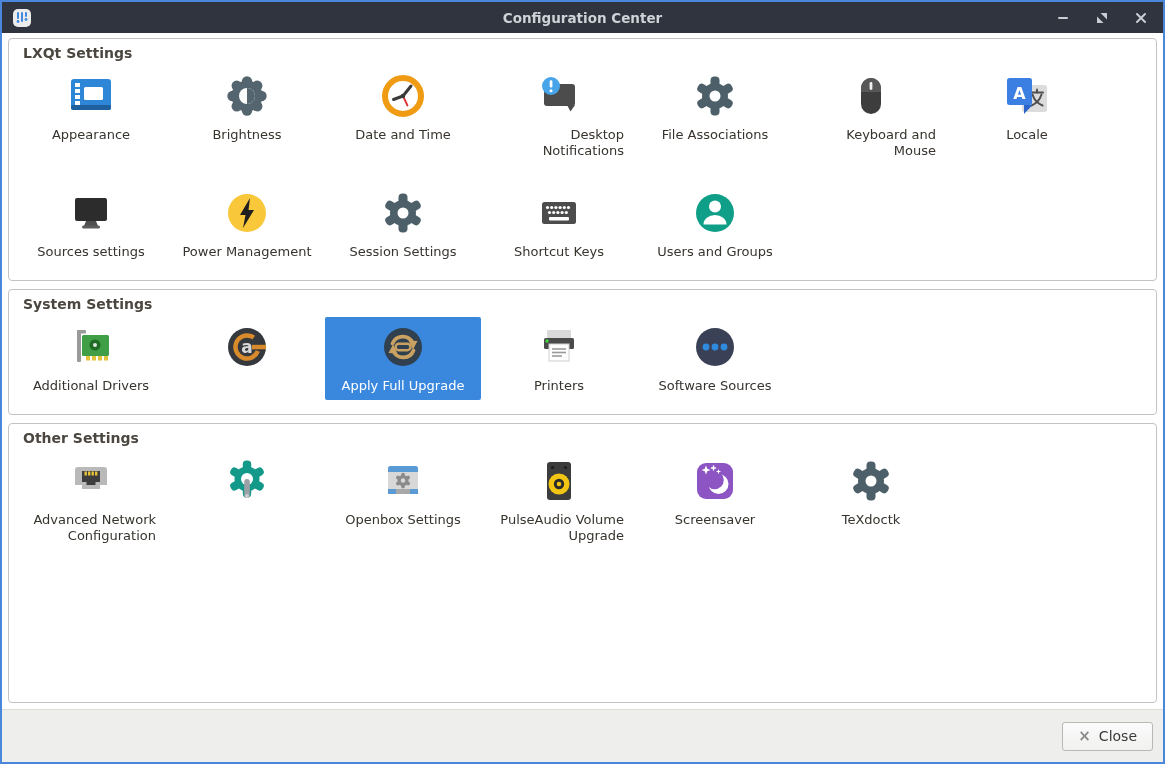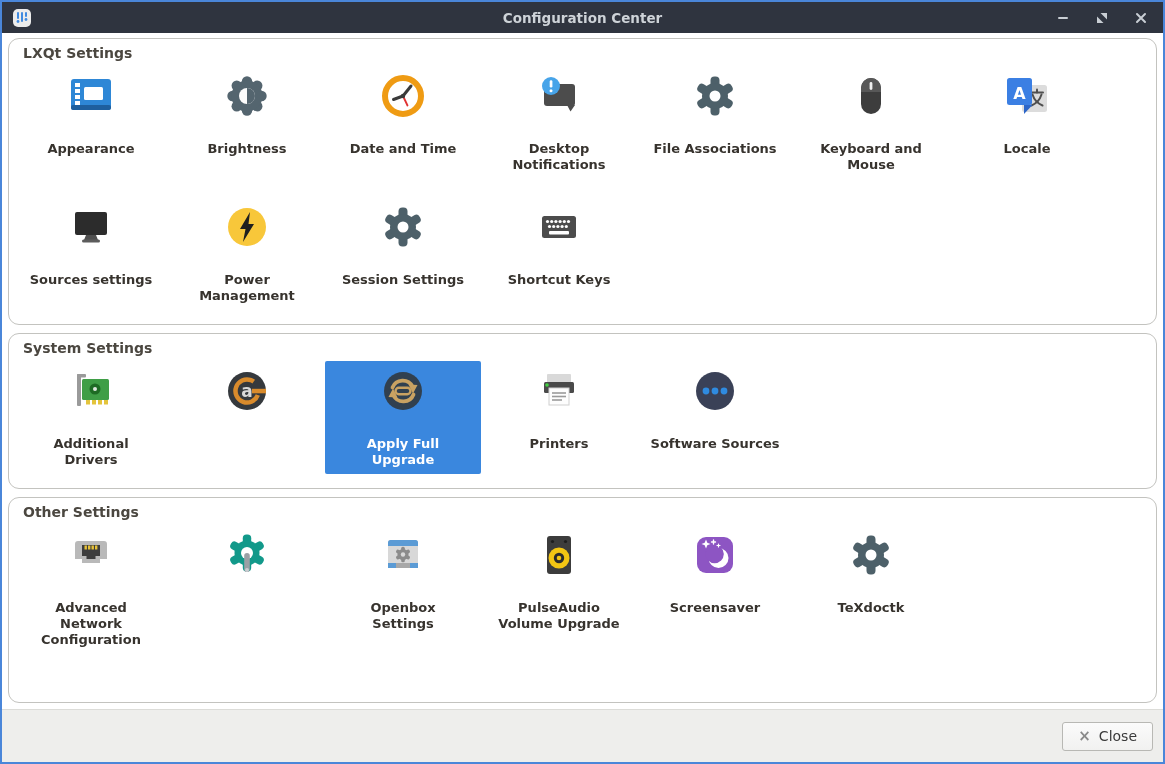--- a/index.html
+++ b/index.html
@@ -17,32 +17,32 @@
   }
   .app-icon{ display:inline-flex; width:20px; height:20px; }
   .title{
     position:absolute; left:0; right:0; text-align:center;
     color:#ced3d8; font-weight:bold; font-size:13.5px; pointer-events:none;
   }
   .controls{ margin-left:auto; display:flex; gap:27px; align-items:center; padding-right:6px; z-index:2;}
   .ctl{ display:inline-flex; width:12px; height:12px; cursor:default; }
   
   .content{ flex:1 1 auto; background:#fff; padding:5px 6px 6px; display:flex; flex-direction:column; gap:8px; overflow:hidden; }
-  .section{ border:1px solid #c3c3bf; border-radius:11px; padding:4px 4px 14px; background:#fff; }
+  .section{ border:1px solid #c3c3bf; border-radius:4px; padding:4px 4px 14px; background:#fff; }
   .section:last-child{ flex:1 1 auto; }
   .section-title{ font-weight:bold; font-size:14px; color:#4b4740; margin:2px 0 5px 10px; }
   .grid{ display:flex; flex-wrap:wrap; align-items:flex-start; row-gap:18px; }
   .item{
     width:156px; display:flex; flex-direction:column; align-items:center;
     padding:6px 2px; border-radius:2px; cursor:default;
   }
   .item .icon{ width:48px; height:48px; flex:0 0 48px; }
   .item .label{
-    margin-top:21px; font-size:13px; line-height:16px; text-align:center;
-    color:#37332e; max-width:130px; word-wrap:break-word;font-weight:bold;
+    margin-top:7px; font-size:13px; line-height:16px; text-align:right;
+    color:#37332e; max-width:130px; word-wrap:break-word;
   }
   .item.selected{ background:var(--accent,#3a87de); }
   .item.selected .label{ color:#fff; }
   
   .footer{
     height:53px; flex:0 0 53px; background:#eeeeec; border-top:1px solid #dcdcd8;
     display:flex; align-items:center; justify-content:flex-end; padding:0 10px;
   }
   .close-btn{
     display:inline-flex; align-items:center; gap:8px;
@@ -231,20 +231,28 @@
                   <circle cx="14.5" cy="23.5" r="1.6"></circle>
                   <circle cx="18.7" cy="23.5" r="1.6"></circle>
                   <circle cx="22.9" cy="23.5" r="1.6"></circle>
                   <circle cx="27.1" cy="23.5" r="1.6"></circle>
                   <circle cx="31.3" cy="23.5" r="1.6"></circle>
                   <rect x="14" y="28" width="20" height="3.5" rx="1"></rect>
                 </g>
               </svg></div>
             <div class="label">Shortcut Keys</div>
           </div>
+          <div class="item">
+            <div class="icon"><svg viewBox="0 0 48 48" width="48" height="48">
+                <circle cx="24" cy="24" r="19" fill="#0f9e88"></circle>
+                <circle cx="24" cy="17.5" r="6" fill="#fff"></circle>
+                <path d="M12.5,35.5 a11.5,9.5 0 0 1 23,0 z" fill="#fff"></path>
+              </svg></div>
+            <div class="label">Users and Groups</div>
+          </div>
         </div>
       </div>
       <div class="section">
         <div class="section-title">System Settings</div>
         <div class="grid">
           <div class="item">
             <div class="icon"><svg viewBox="0 0 48 48" width="48" height="48">
                 <rect x="10" y="7" width="4" height="32" rx="1" fill="#9a9a9a"></rect>
                 <rect x="10" y="7" width="9" height="3.5" rx="1" fill="#9a9a9a"></rect>
                 <rect x="15" y="12" width="27" height="21" rx="1.5" fill="#3f9e46"></rect>

